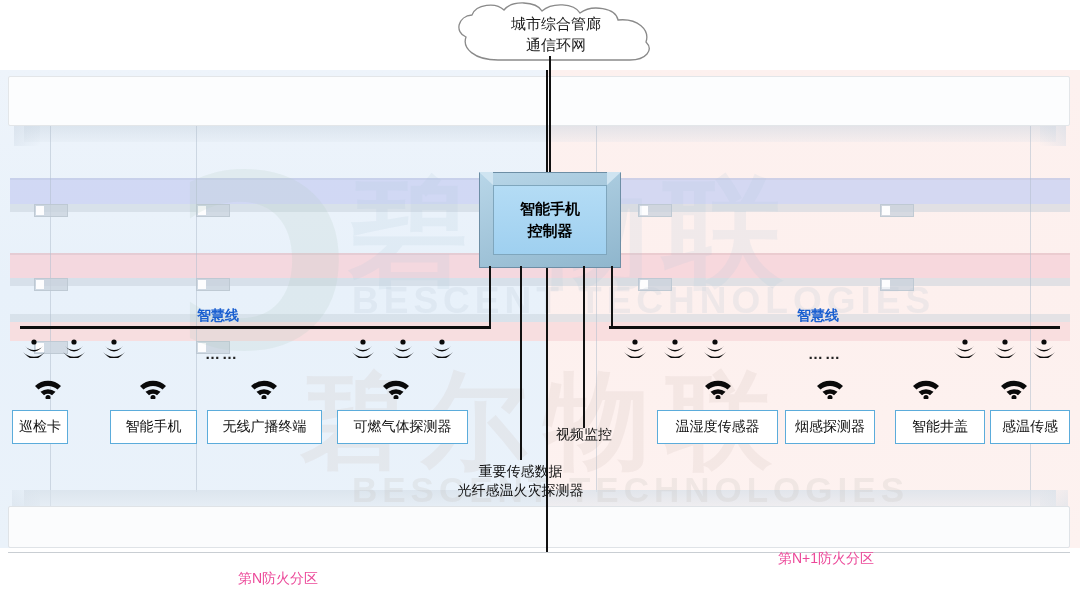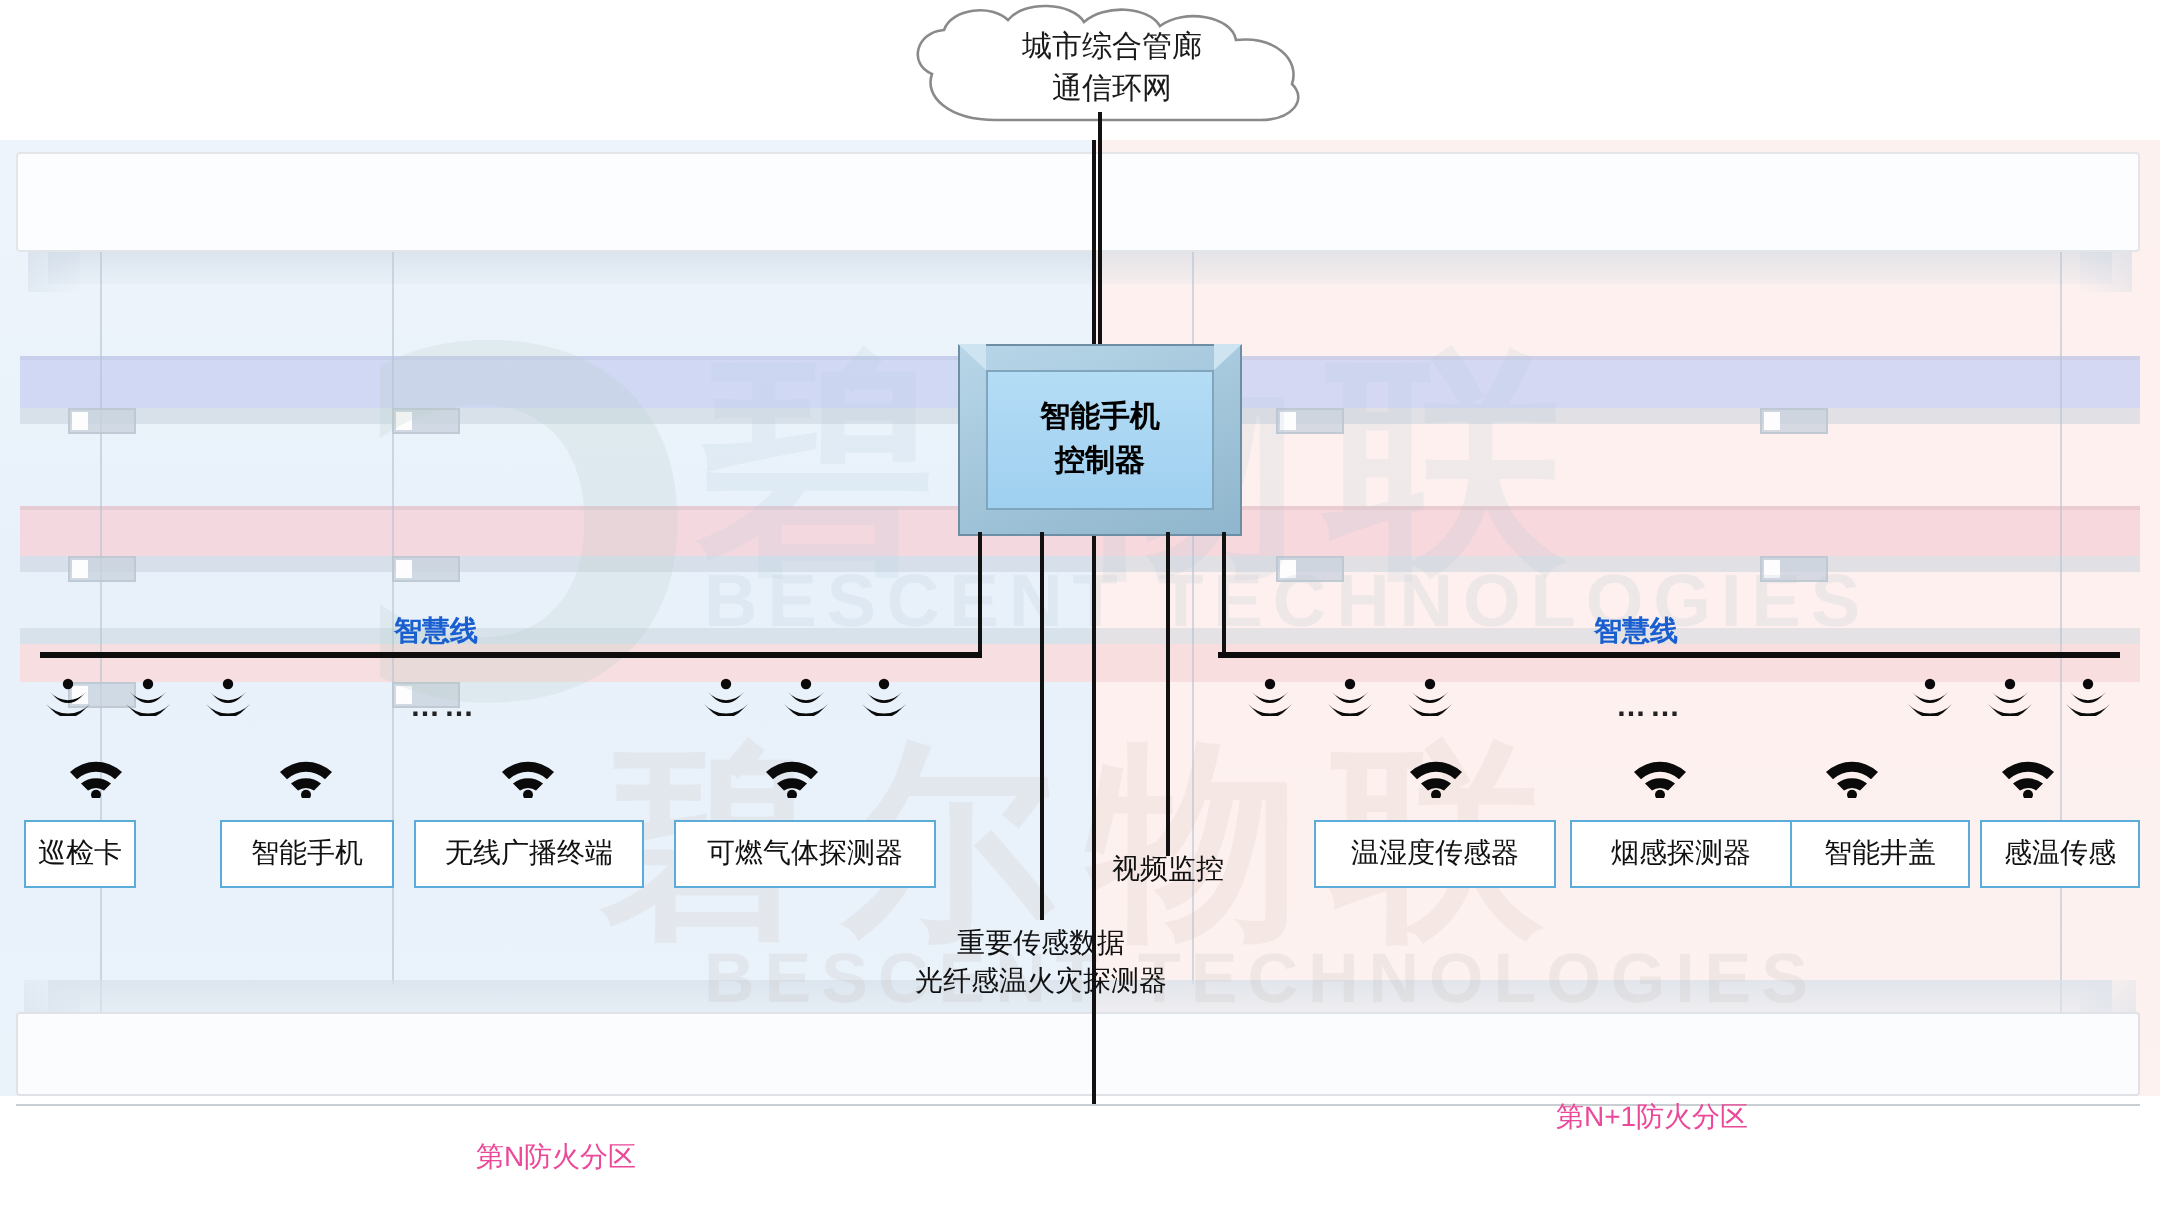--- a/index.html
+++ b/index.html
@@ -408,21 +408,21 @@
     <svg viewBox="0 0 28 21" width="28" height="21">
         <g fill="#0a0a0a">
       <path d="M1 8 A19 19 0 0 1 27 8 L23.5 11.6 A14 14 0 0 0 4.5 11.6 Z"></path>
       <path d="M6.5 13.8 A12 12 0 0 1 21.5 13.8 L18 17.2 A7 7 0 0 0 10 17.2 Z"></path>
       <circle cx="14" cy="19.4" r="2.5"></circle>
     </g>
       </svg>
   </div>
 
   <div class="devbox" style="left:657px;top:410px;width:121px;">温湿度传感器</div>
-  <div class="devbox" style="left:785px;top:410px;width:111px;">烟感探测器</div>
+  <div class="devbox" style="left:785px;top:410px;width:90px;">烟感探测器</div>
   <div class="devbox" style="left:895px;top:410px;width:90px;">智能井盖</div>
   <div class="devbox" style="left:990px;top:410px;width:80px;">感温传感</div>
 
   <div class="plain-label" style="left:540px;top:425px;width:88px;">视频监控</div>
   <div class="plain-label" style="left:428px;top:462px;width:185px;">
     <div>重要传感数据</div>
     <div>光纤感温火灾探测器</div>
   </div>
 
   <div class="zone-label" style="left:188px;top:570px;width:180px;">第N防火分区</div>

